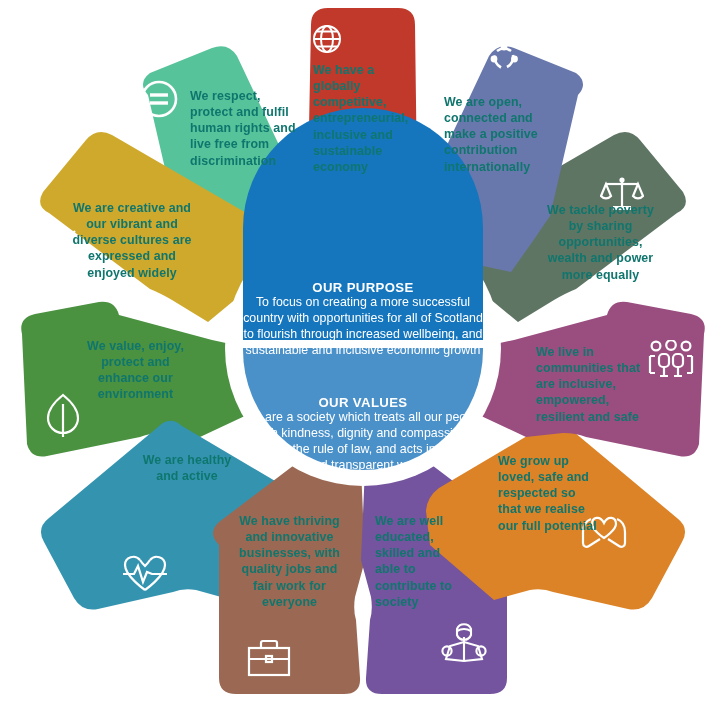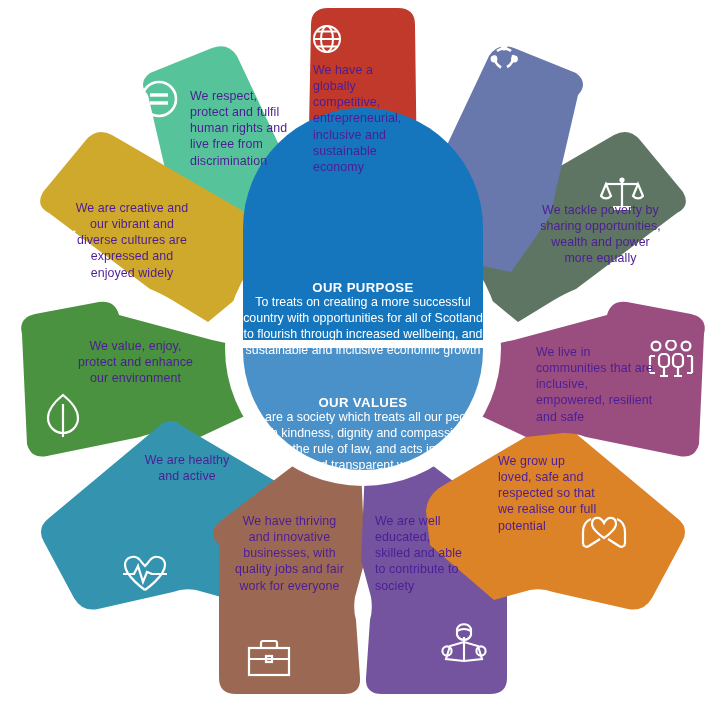--- a/index.html
+++ b/index.html
@@ -1,19 +1,19 @@
 <!DOCTYPE html>
 <html><head>
 <meta charset="utf-8">
 <style>
   html,body{margin:0;padding:0;background:#ffffff;}
   body{width:726px;height:714px;font-family:"Liberation Sans",sans-serif;overflow:hidden;}
   #stage{position:relative;width:726px;height:714px;}
   svg#wheel{position:absolute;left:0;top:0;width:726px;height:714px;}
-  .petal-text{position:absolute;color:#4c1d95;font-size:12.4px;line-height:1.30;font-weight:400;letter-spacing:.1px;}
+  .petal-text{position:absolute;color:#0f766e;font-size:12.4px;line-height:1.30;font-weight:700;letter-spacing:.1px;}
   .ta-l{text-align:left;}
   .ta-r{text-align:center;}
   .ico{position:absolute;}
   .core-text{position:absolute;color:#ffffff;text-align:center;margin-top:48px;}
   .core-head{font-size:13.2px;font-weight:bold;letter-spacing:.35px;}
   .core-body{font-size:12.4px;line-height:1.28;font-weight:500;}
   #purpose-block{left:243px;top:232px;width:240px;}
   #values-block{left:236px;top:347px;width:254px;}
 </style>
 </head>
@@ -162,20 +162,21 @@
   <div class="ico" style="left:138px;top:78px;">
     <svg width="42" height="42" viewBox="0 0 42 42" fill="none" stroke="#ffffff" stroke-width="2.6">
       <circle cx="21" cy="21" r="17"></circle>
       <line x1="12" y1="17" x2="30" y2="17" stroke-width="3.4"></line>
       <line x1="12" y1="25" x2="30" y2="25" stroke-width="3.4"></line>
     </svg>
   </div>
 
   <div class="petal-text ta-l" style="left:313px;top:62px;width:95px;">We have a globally competitive, entrepreneurial, inclusive and sustainable economy</div>
 
+  <div class="petal-text ta-l" style="left:444px;top:94px;width:110px;">We are open, connected and make a positive contribution internationally</div>
 
   <div class="petal-text ta-l" style="left:538px;top:202px;width:125px;text-align:center;">We tackle poverty by sharing opportunities, wealth and power more equally</div>
 
   <div class="petal-text ta-l" style="left:536px;top:344px;width:120px;">We live in communities that are inclusive, empowered, resilient and safe</div>
 
   <div class="petal-text ta-l" style="left:498px;top:453px;width:100px;">We grow up loved, safe and respected so that we realise our full potential</div>
 
   <div class="petal-text ta-l" style="left:375px;top:513px;width:90px;">We are well educated, skilled and able to contribute to society</div>
 
   <div class="petal-text ta-r" style="left:142px;top:452px;width:90px;">We are healthy and active</div>
@@ -183,21 +184,21 @@
   <div class="petal-text ta-r" style="left:232px;top:513px;width:115px;">We have thriving and innovative businesses, with quality jobs and fair work for everyone</div>
 
   <div class="petal-text ta-r" style="left:78px;top:338px;width:115px;">We value, enjoy, protect and enhance our environment</div>
 
   <div class="petal-text ta-r" style="left:72px;top:200px;width:120px;">We are creative and our vibrant and diverse cultures are expressed and enjoyed widely</div>
 
   <div class="petal-text ta-l" style="left:190px;top:88px;width:108px;">We respect, protect and fulfil human rights and live free from discrimination</div>
 
   <div class="core-text" id="purpose-block">
     <div class="core-head">OUR PURPOSE</div>
-    <div class="core-body">To treats on creating a more successful country with opportunities for all of Scotland to flourish through increased wellbeing, and sustainable and inclusive economic growth</div>
+    <div class="core-body">To focus on creating a more successful country with opportunities for all of Scotland to flourish through increased wellbeing, and sustainable and inclusive economic growth</div>
   </div>
 
   <div class="core-text" id="values-block">
     <div class="core-head">OUR VALUES</div>
     <div class="core-body">We are a society which treats all our people with kindness, dignity and compassion, respects the rule of law, and acts in an open and transparent way</div>
   </div>
 
 </div>
 
 </body></html>

